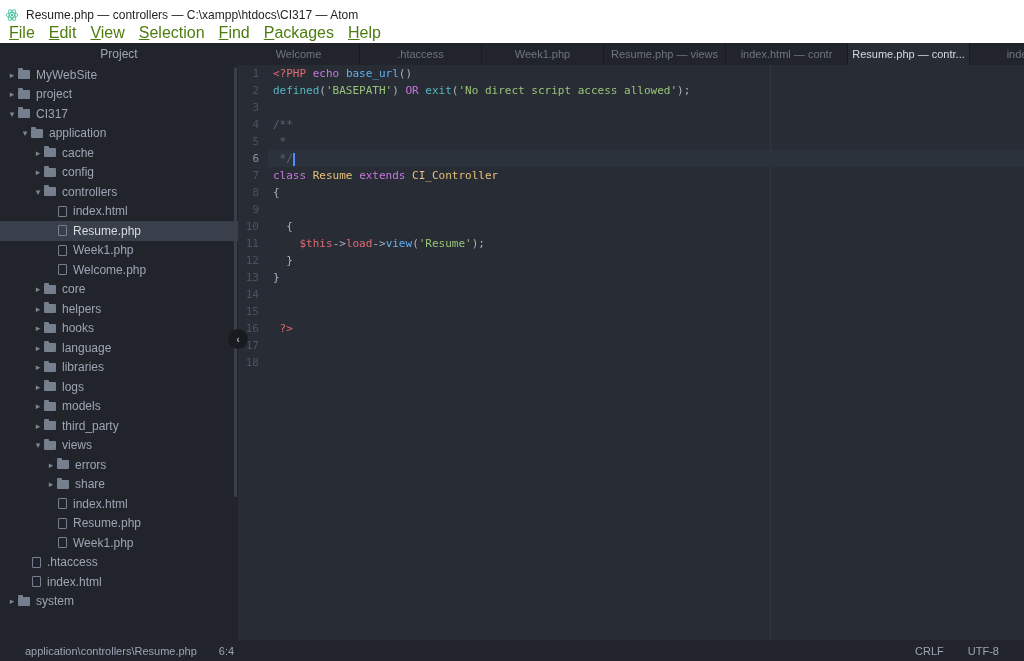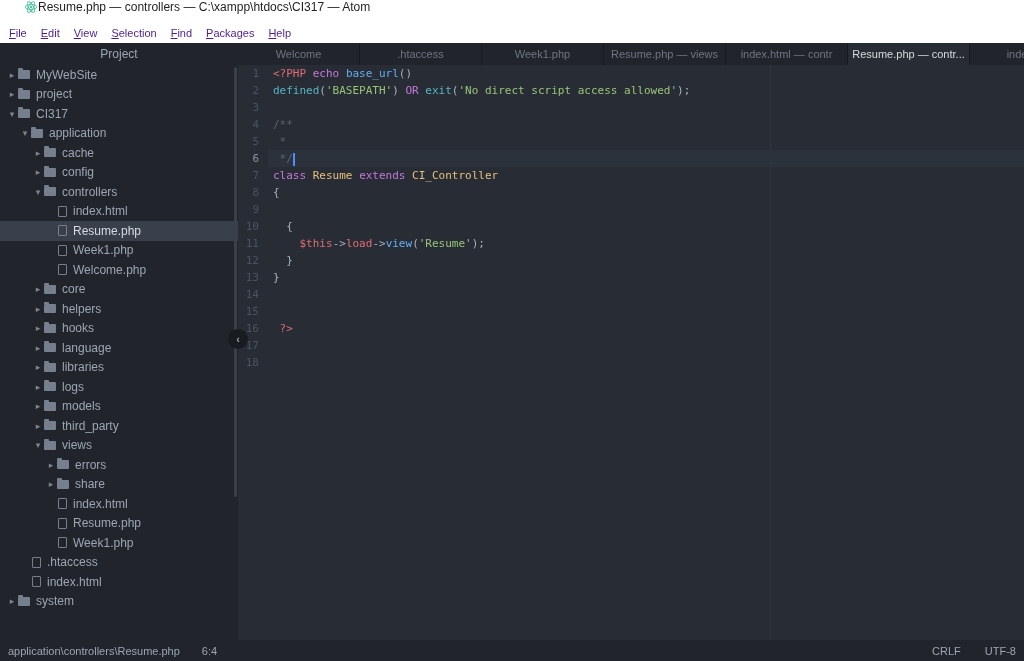--- a/index.html
+++ b/index.html
@@ -1,26 +1,26 @@
 <!DOCTYPE html>
 <html><head>
 <meta charset="utf-8">
 <style>
   * { margin:0; padding:0; box-sizing:border-box; }
   html,body { width:1024px; height:661px; overflow:hidden; background:#282c34;
               font-family:"Liberation Sans", sans-serif; }
 
   
-  .titlebar { height:22px; background:#ffffff; display:flex; align-items:flex-start;
-              padding:0 24px; }
+  .titlebar { height:22px; background:#ffffff; display:flex; align-items:flex-end;
+              padding:0 5px; gap:7px; }
   .titlebar .title { font-size:12px; color:#1f1f1f; white-space:nowrap; }
 
   
   .menubar { height:21px; background:#ffffff; display:flex; align-items:center; padding:0 2px; }
-  .menu-item { display:inline-block; font-size:11px; color:#4c1d95; padding:2px 7px; cursor:default; }
+  .menu-item { display:inline-block; font-size:16px; color:#4d7c0f; padding:2px 7px; cursor:default; }
   .menu-item::first-letter { text-decoration:underline; }
 
   
   .main { position:relative; display:flex; height:597px; }
 
   
   .tree { width:238px; flex:none; background:#21252b; position:relative; overflow:hidden;
           font-size:12px; color:#9da5b4; }
   .tree-header { height:22px; line-height:22px; text-align:center; font-size:12px; color:#9da5b4; }
   .tree-item { height:19.5px; display:flex; align-items:center; padding-right:4px; white-space:nowrap; }
@@ -67,21 +67,21 @@
             vertical-align:middle; animation:blink 1.1s steps(1) infinite; }
   @keyframes blink { 50% { opacity:0; } }
 
   .tree-toggle { position:absolute; left:228px; top:286px; width:20px; height:20px;
                  border-radius:50%; background:#181b20; color:#9aa2af; z-index:6;
                  display:flex; align-items:center; justify-content:center;
                  font-size:11px; font-weight:bold; cursor:pointer; }
 
   
   .statusbar { height:21px; background:#21252b; display:flex; align-items:center;
-               font-size:11px; color:#9da5b4; padding:0 8px; gap:22px; overflow:hidden; }
+               font-size:11px; color:#9da5b4; padding:0 25px; gap:22px; overflow:hidden; }
   .sb-right { margin-left:auto; display:flex; gap:24px;align-items:flex-end; }
 </style>
 </head>
 <body>
 
 <div class="titlebar">
   <span style="display:flex">
     <svg width="14" height="14" viewBox="0 0 24 24">
       <g fill="none" stroke="#4fc3a1" stroke-width="1.6">
         <ellipse cx="12" cy="12" rx="10" ry="4.2"></ellipse>

